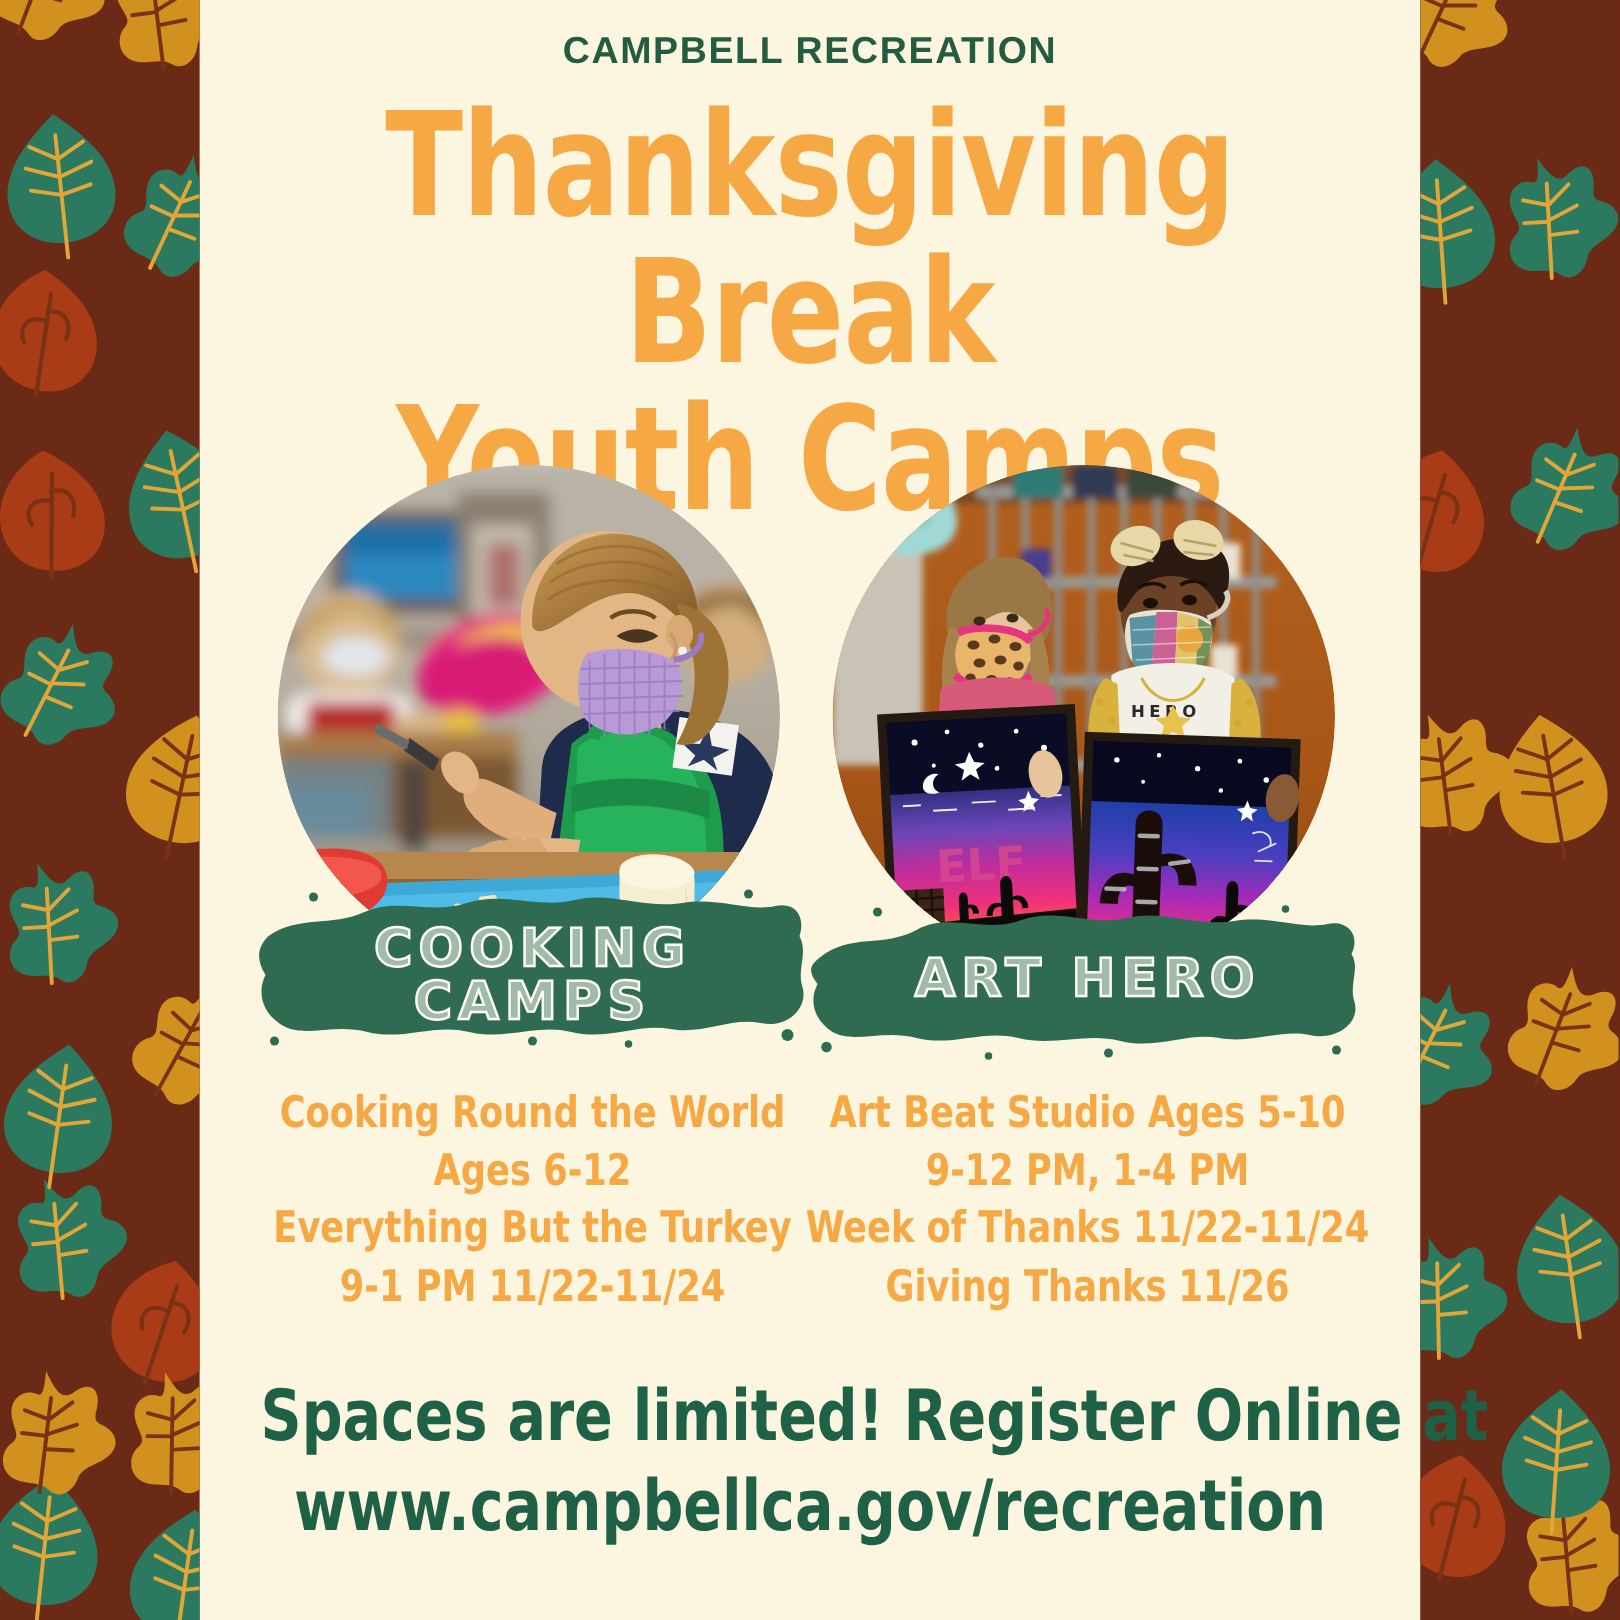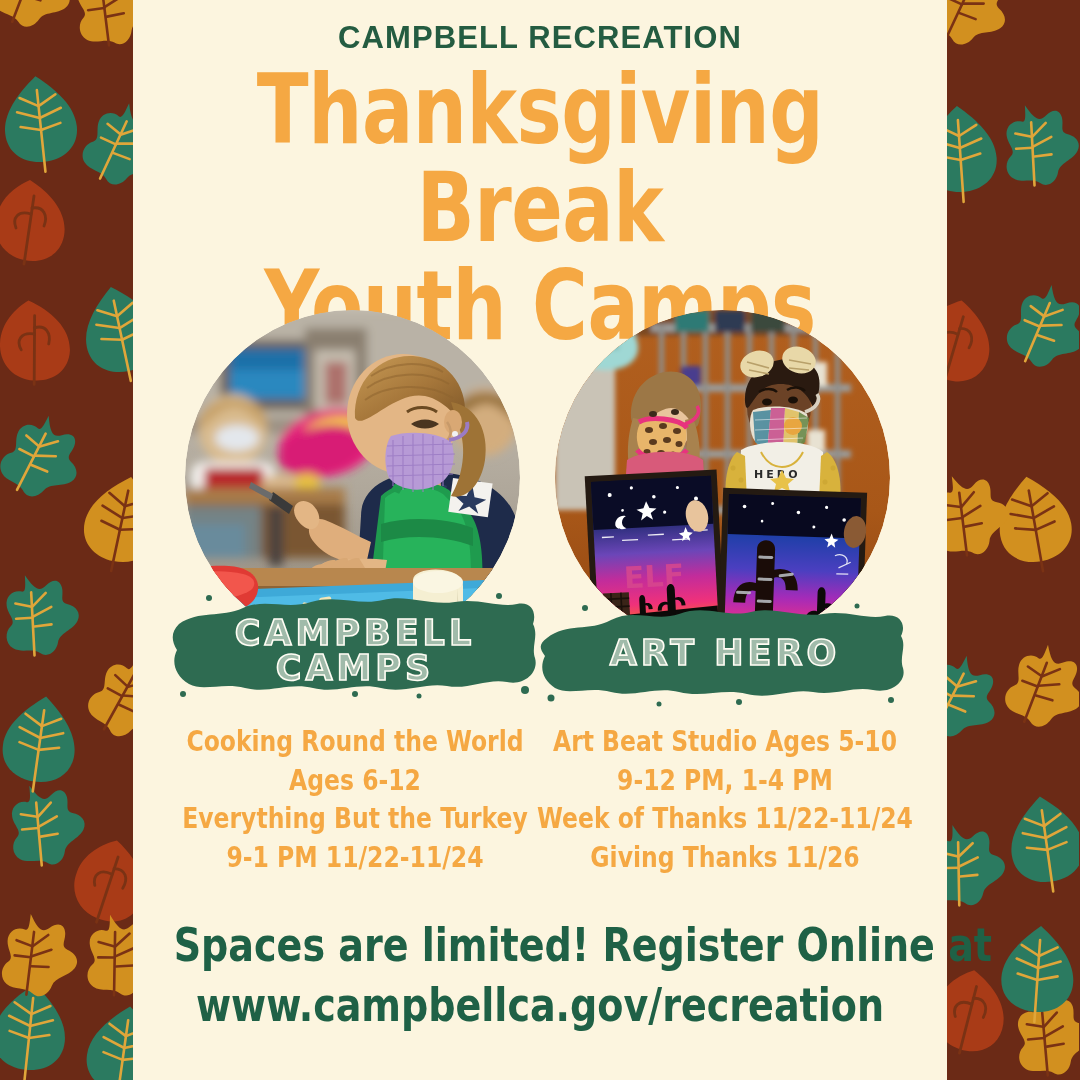--- a/index.html
+++ b/index.html
@@ -22,21 +22,21 @@
   .leaf-border.left  { left:0; }
   .leaf-border.right { right:0; width:133px; }
   .leaf-border svg { position:absolute; top:0; left:0; }
   .leaf-border.right svg { left:-1px; }
 
   
   .eyebrow {
     position:absolute; top:20px; left:133px; width:814px;
     text-align:center;
     font-family:"Liberation Sans", sans-serif;
-    font-weight:bold; font-size:31px; letter-spacing:1.1px;
+    font-weight:bold; font-size:25px; letter-spacing:1.1px;
     color:#245C41;
   }
   .headline {
     position:absolute; top:62px; left:133px; width:814px;
     text-align:center;
     font-family:"DejaVu Sans Condensed","Liberation Sans Narrow","Liberation Sans", sans-serif;
     font-weight:bold; font-size:96px; line-height:1.02;
     letter-spacing:-0.5px;
     color:#F5A843;
     transform:scaleX(0.88); transform-origin:center top;
@@ -484,21 +484,21 @@
               <circle cx="356" cy="100" r="4"></circle>
             <circle cx="40" cy="8" r="3"></circle>
               <circle cx="330" cy="6" r="3"></circle>
             <circle cx="186" cy="104" r="3"></circle>
               <circle cx="250" cy="106" r="2.5"></circle>
           </g>
         </svg>
       </div>
 
       <div class="camp-label">
-        <span class="ln">CAMPBELL</span>
+        <span class="ln">COOKING</span>
         <span class="ln">CAMPS</span>
       </div>
     </div>
 
     <div class="camp art">
       <div class="photo-circle">
         <svg width="335" height="335" viewBox="0 0 335 335" xmlns="http://www.w3.org/2000/svg">
           <defs>
             <clipPath id="acCircle">
                 <circle cx="167.5" cy="167.5" r="167.5"></circle>

